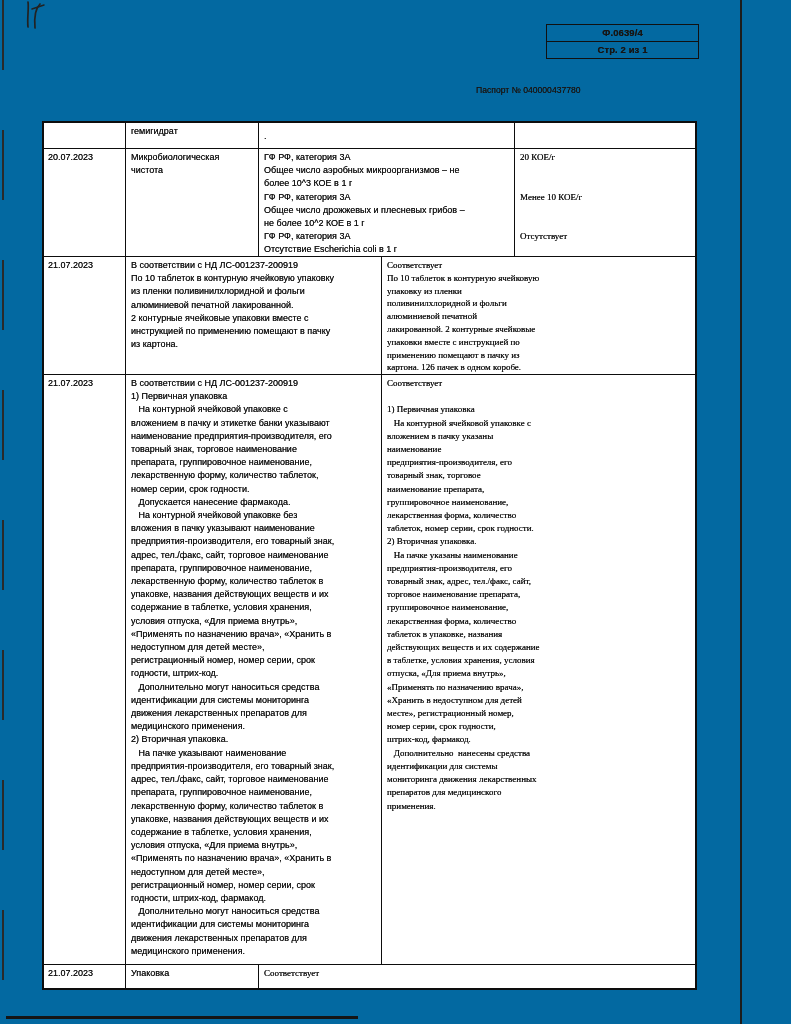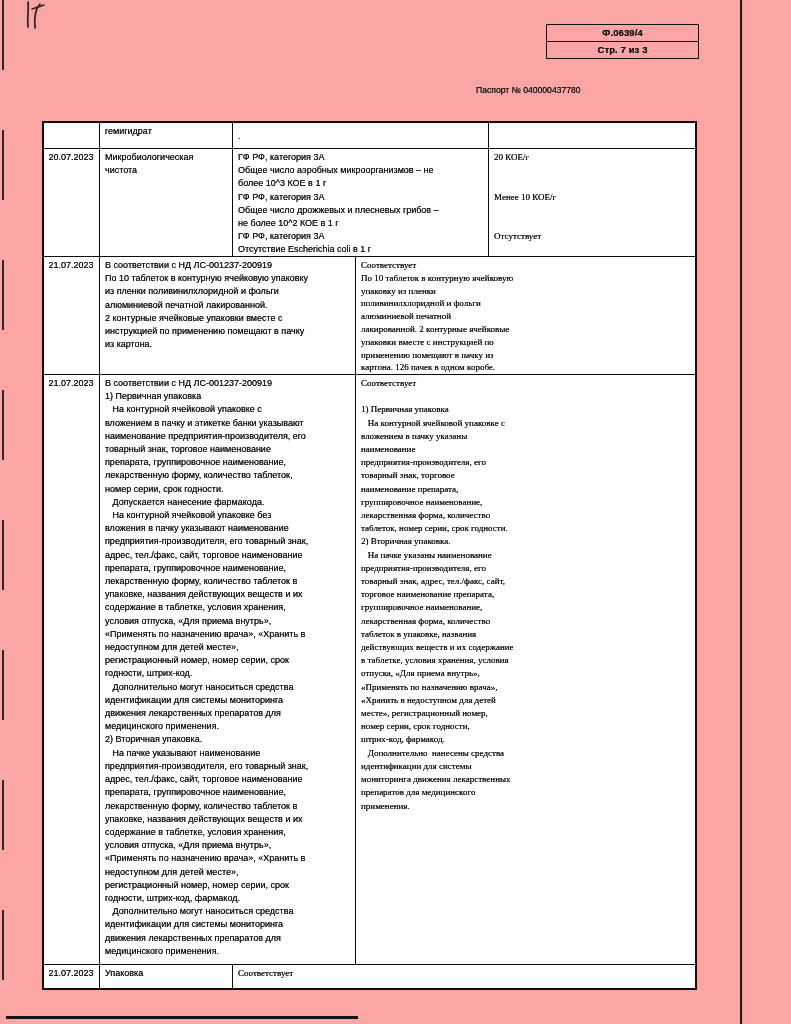--- a/index.html
+++ b/index.html
@@ -4,21 +4,21 @@
 <style>
   * { margin:0; padding:0; box-sizing:border-box; }
   html,body { width:791px; height:1024px; background:#f6f6f4; }
   body {
     font-family:"Liberation Sans", sans-serif;
     color:#151515;
     position:relative;
     overflow:hidden;
   }
   .page {
-    position:absolute; inset:0; background:#fca5a5;
+    position:absolute; inset:0; background:#0369a1;
   }
   .txt { text-shadow:0 0 0.3px #222; }
 
   
   .scan-left {
     position:absolute; left:2px; top:0; width:1.5px; height:1024px;
     background:repeating-linear-gradient(180deg,#2a2a2a 0 70px,transparent 70px 130px);
   }
   .scan-right {
     position:absolute; left:740px; top:0; width:2.2px; height:1024px;
@@ -56,21 +56,21 @@
   }
   .t-row { display:flex; border-bottom:1.5px solid #0d0d0d; }
   .t-row:last-child { border-bottom:none; flex:1; }
   .t-row .cell {
     border-right:1.5px solid #0d0d0d;
     padding:2px 5px 0 5px;
     font-size:9px; line-height:13.2px;
     white-space:pre-wrap; overflow:hidden;
   }
   .t-row .cell:last-child { border-right:none;font-family:Liberation Serif, serif; }
-  .c1 { width:56px; padding-left:4px !important;text-align:center; }
+  .c1 { width:82px; padding-left:4px !important; }
   .c2 { width:133px; }
   .c3 { width:256px; }
   .c4 { flex:1; }
   .r1 { height:26px; }
   .r2 { height:108px; }
   .r3 { height:118px; }
   .r4 { height:590px; }
   .lh-tight { line-height:12.8px !important; }
   .dot-cell { padding-top:7px !important; }
 </style>
@@ -84,21 +84,21 @@
     <path d="M15,28 C14,17 15,9 20,4" stroke="#222" stroke-width="1.7" fill="none" stroke-linecap="round"></path>
     <path d="M12,9 L24,5" stroke="#222" stroke-width="1.5" fill="none" stroke-linecap="round"></path>
   </svg>
 
   <div class="scan-left"></div>
   <div class="scan-right"></div>
   <div class="scan-bottom"></div>
 
   <div class="form-box">
     <div class="row txt">Ф.0639/4</div>
-    <div class="row txt">Стр. 7 из 3</div>
+    <div class="row txt">Стр. 2 из 1</div>
   </div>
 
   <div class="passport-block">
     <div class="txt">Паспорт № 040000437780</div>
     <div class="txt">Аспаркам таблетки, 175 мг+175 мг</div>
     <div class="txt">Серия: 1030723</div>
   </div>
 
   <div class="doc-table">
 

